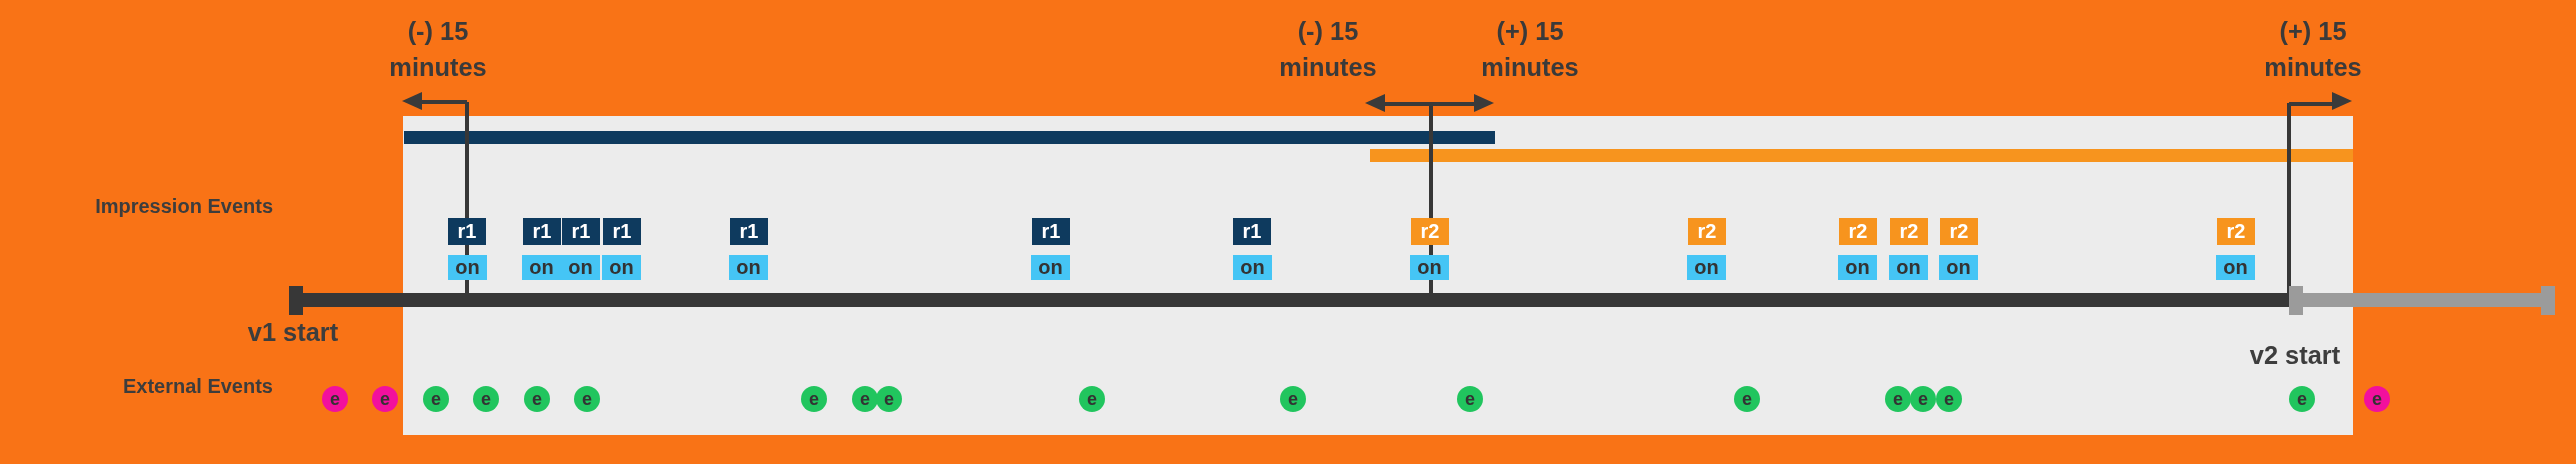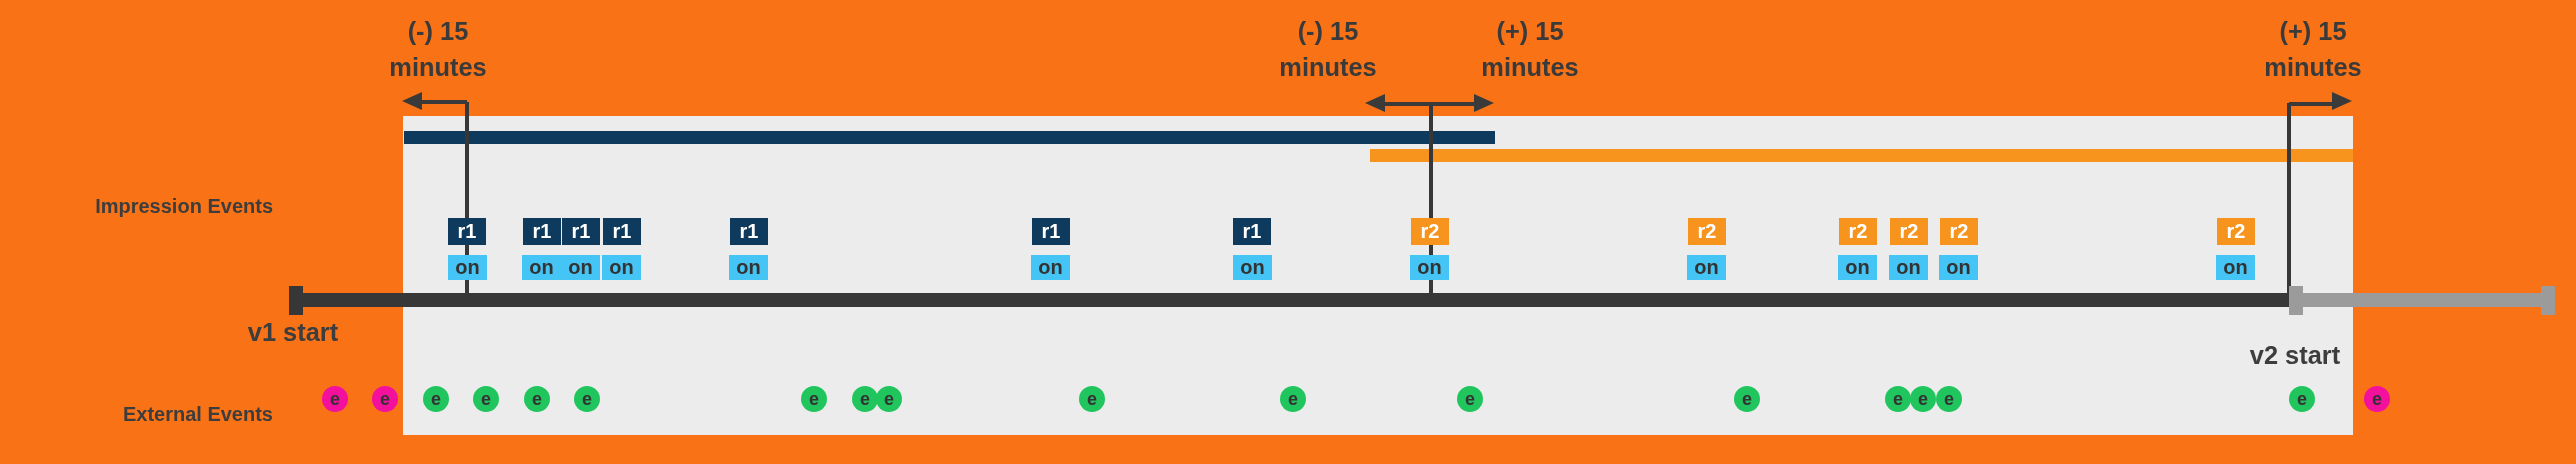--- a/index.html
+++ b/index.html
@@ -77,21 +77,21 @@
   <div class="abs annotation" style="left:1530px;top:13px;">
     <div>(+) 15</div>
     <div>minutes</div>
   </div>
   <div class="abs annotation" style="left:2313px;top:13px;">
     <div>(+) 15</div>
     <div>minutes</div>
   </div>
 
   <div class="abs row-label" style="left:0px;top:195px;">Impression Events</div>
-  <div class="abs row-label" style="left:0px;top:403px;">External Events</div>
+  <div class="abs row-label" style="left:0px;top:375px;">External Events</div>
 
   <div class="abs" id="impression-layer" style="left:0;top:0;width:2576px;height:464px;margin-top:36px;">
       <div class="abs tag-box" style="left: 448px; top: 182px; background: rgb(14, 58, 94);">r1</div>
       <div class="abs on-box" style="left: 448px; top: 219px; background: rgb(69, 197, 245);">on</div>
       <div class="abs tag-box" style="left: 523px; top: 182px; background: rgb(14, 58, 94);">r1</div>
       <div class="abs on-box" style="left: 522px; top: 219px; background: rgb(69, 197, 245);">on</div>
       <div class="abs tag-box" style="left: 562px; top: 182px; background: rgb(14, 58, 94);">r1</div>
       <div class="abs on-box" style="left: 561px; top: 219px; background: rgb(69, 197, 245);">on</div>
       <div class="abs tag-box" style="left: 603px; top: 182px; background: rgb(14, 58, 94);">r1</div>
       <div class="abs on-box" style="left: 602px; top: 219px; background: rgb(69, 197, 245);">on</div>

